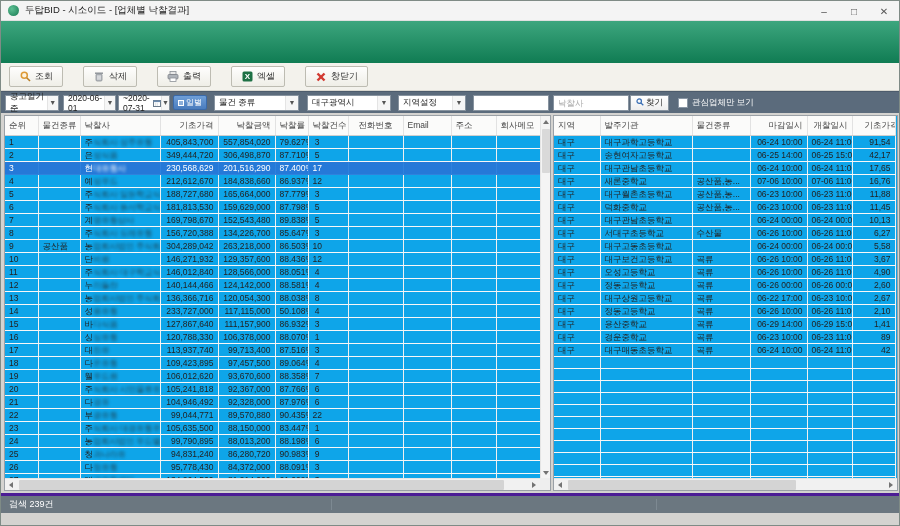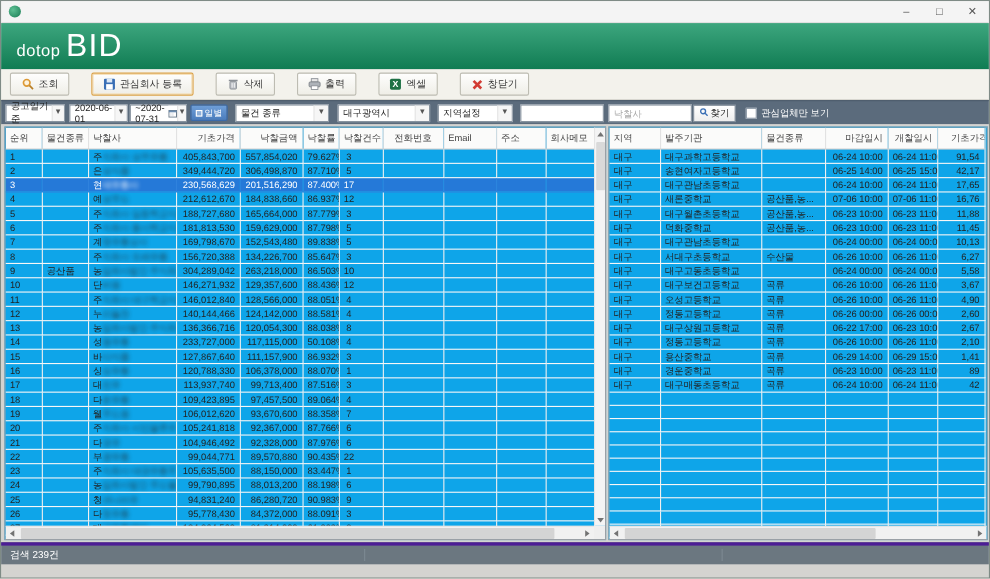--- a/index.html
+++ b/index.html
@@ -87,53 +87,40 @@
   .grip { position:absolute; right:2px; bottom:2px; width:8px; height:8px; background:
     linear-gradient(135deg, transparent 50%, #bbb 50%, #bbb 58%, transparent 58%, transparent 70%, #bbb 70%, #bbb 78%, transparent 78%); }
 </style>
 </head>
 <body>
 
 <div class="window">
 
   <div class="titlebar">
     <div class="app-icon"></div>
+    <div class="title-text">두탑BID - 시소이드 - [업체별 낙찰결과]</div>
     <div class="win-controls">
       <div class="win-btn">–</div>
       <div class="win-btn">□</div>
       <div class="win-btn">✕</div>
     </div>
   </div>
 
   <div class="appbar">
-    <div class="logo">
-      <span class="logo-prefix">dotop</span>
-      <span class="logo-main">BID</span>
-    </div>
   </div>
 
   <div class="toolbar">
       <div class="tb-btn">
         <span class="tb-icon">
           <svg width="11" height="11" viewBox="0 0 11 11">
             <circle cx="4.3" cy="4.3" r="3" fill="#fdf3df" stroke="#dd9a36" stroke-width="1.5"></circle>
             <line x1="6.7" y1="6.7" x2="10" y2="10" stroke="#b97f26" stroke-width="1.6"></line>
           </svg>
         </span>
         <span>조회</span>
-      </div>
-      <div class="tb-btn highlight">
-        <span class="tb-icon">
-          <svg width="11" height="11" viewBox="0 0 11 11">
-            <rect x="0.5" y="0.5" width="10" height="10" rx="1" fill="#3a6fb5"></rect>
-            <rect x="3" y="0.5" width="5" height="3.5" fill="#dce8f5"></rect>
-            <rect x="2.5" y="5.5" width="6" height="5" fill="#fff"></rect>
-          </svg>
-        </span>
-        <span>관심회사 등록</span>
       </div>
       <div class="tb-btn">
         <span class="tb-icon">
           <svg width="10" height="11" viewBox="0 0 10 11">
             <rect x="2" y="3" width="6" height="7" rx="1" fill="#b9bdc2" stroke="#8b9096" stroke-width="0.8"></rect>
             <rect x="1" y="1.5" width="8" height="1.4" fill="#8b9096"></rect>
             <line x1="4" y1="4.5" x2="4" y2="8.7" stroke="#fff" stroke-width="0.8"></line>
             <line x1="6" y1="4.5" x2="6" y2="8.7" stroke="#fff" stroke-width="0.8"></line>
           </svg>
         </span>

